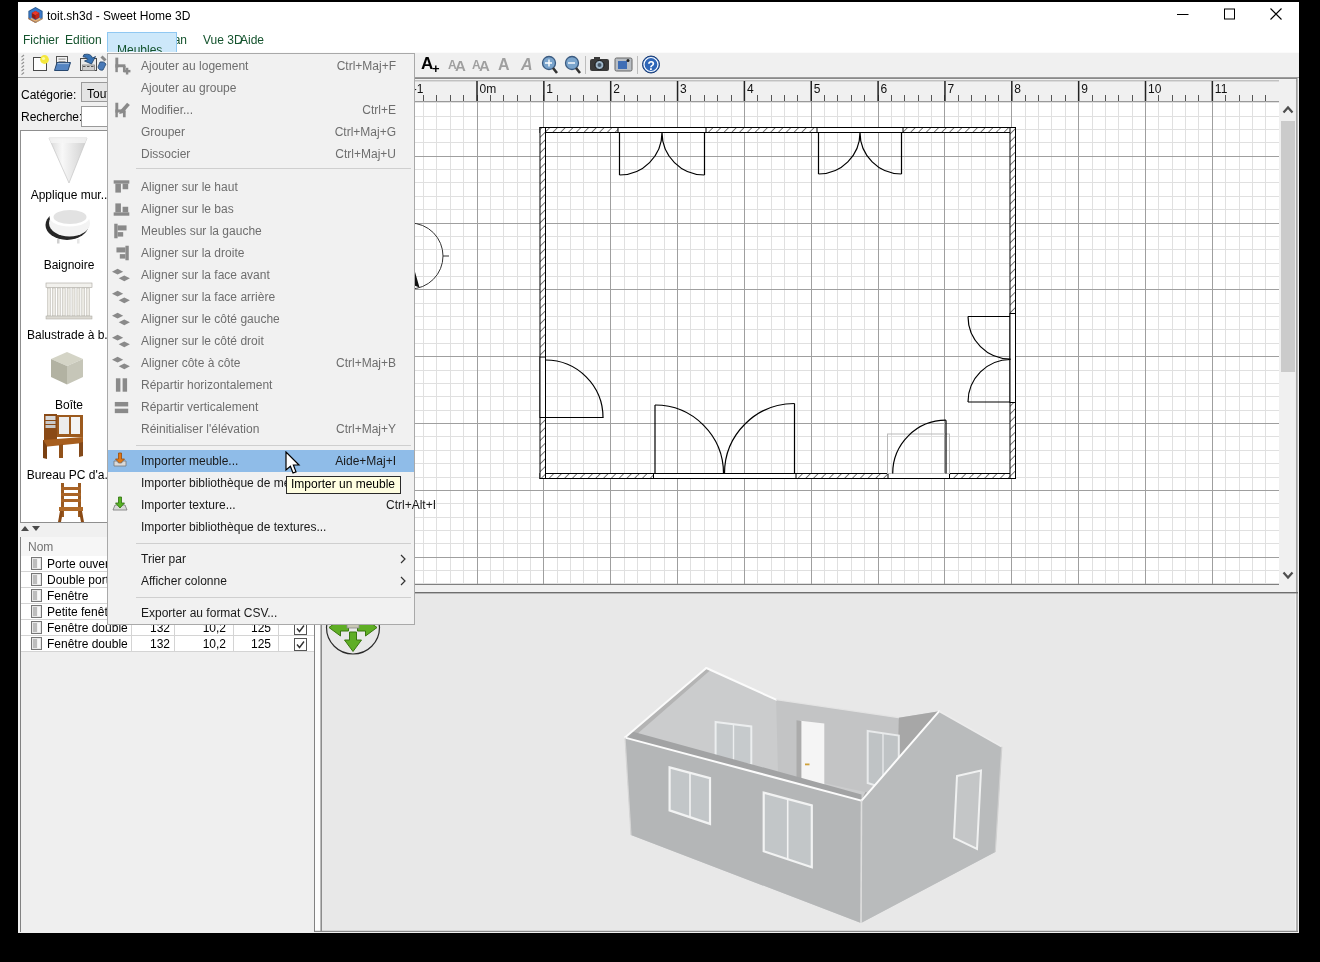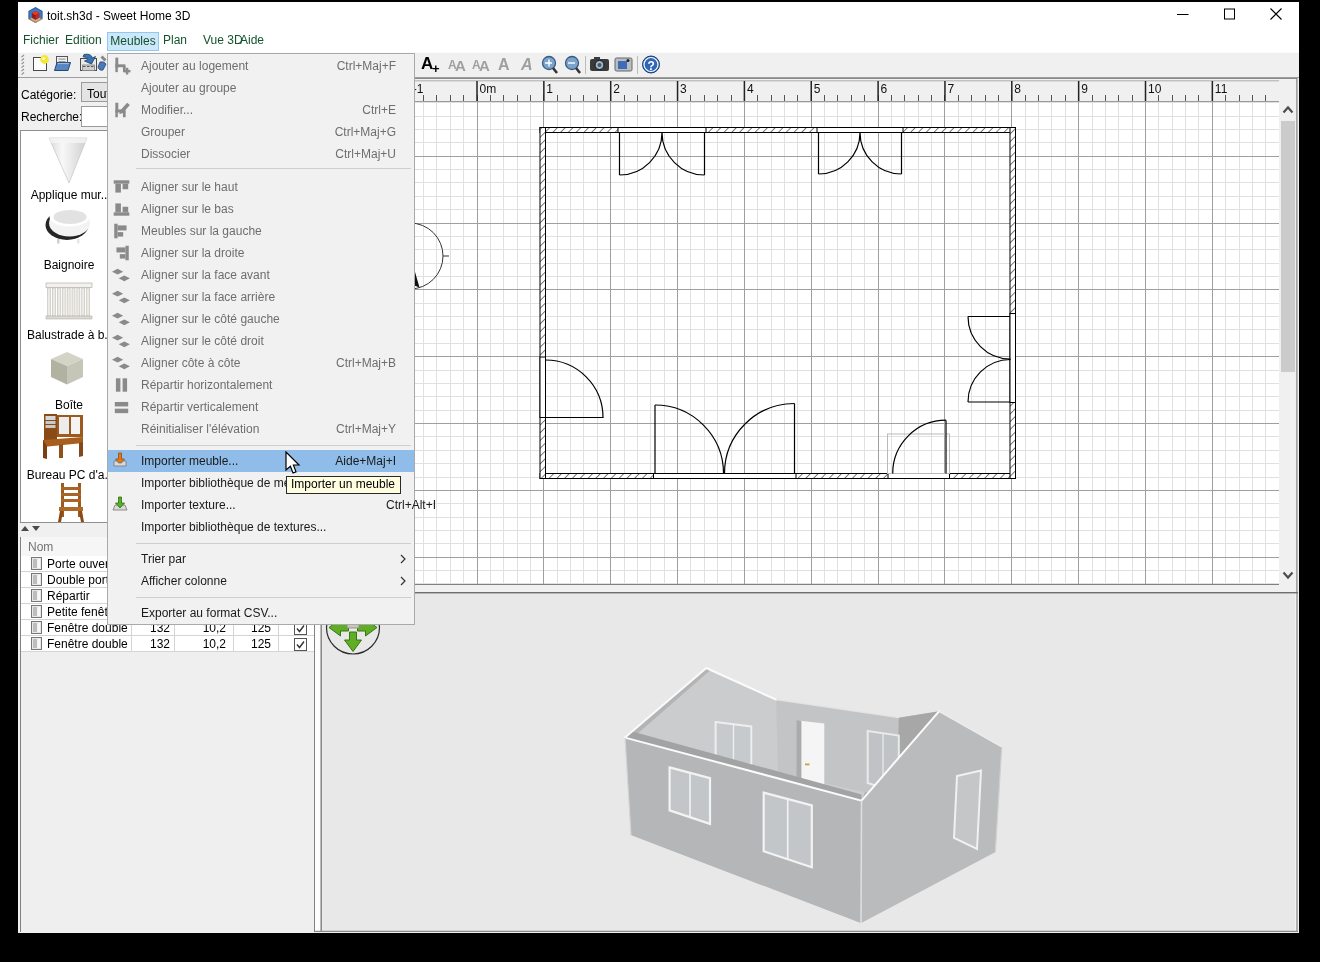--- a/index.html
+++ b/index.html
@@ -33,21 +33,21 @@
 <line x1="17" y1="12.5" x2="28.5" y2="12.5" stroke="#000" stroke-width="1"></line>
 <rect x="64.5" y="7" width="10" height="10" fill="none" stroke="#000" stroke-width="1"></rect>
 <path d="M110.5 6.5 L121.5 17.5 M121.5 6.5 L110.5 17.5" stroke="#000" stroke-width="1.1" fill="none"></path>
 </svg>
 <div class="abs" style="left:18px;top:28px;width:1281px;height:25px;background:#fff;">
 <div class="mi" style="left:5px;padding:0;">Fichier</div>
 <div class="mi" style="left:47px;padding:0;">Edition</div>
 <div class="mi" style="left:145px;padding:0;">Plan</div>
 <div class="mi" style="left:185px;padding:0;">Vue 3D</div>
 <div class="mi" style="left:222px;padding:0;">Aide</div>
-<div class="mi" style="left:89px;width:50px;text-align:center;padding:0;background:#cde8fa;border:1px solid #90c8f2;height:17px;line-height:17px;top:4px;">Meubles</div>
+<div class="mi" style="left:89px;width:50px;padding:9px;background:#cde8fa;border:1px solid #90c8f2;height:17px;line-height:17px;top:4px;">Meubles</div>
 </div>
 <div class="abs" style="left:18px;top:52px;width:1281px;height:26px;background:#f0f0f0;border-top:1px solid #fbfbfb;border-bottom:1px solid #9d9d9d;box-sizing:border-box;"></div>
 <svg class="abs" style="left:18px;top:52px" width="660" height="26" viewBox="0 0 660 26">
 <g stroke="#8f8f8f" stroke-width="1.1">
       <line x1="3.5" y1="5.2" x2="6" y2="3.0"></line>
       <line x1="3.5" y1="8.7" x2="6" y2="6.5"></line>
       <line x1="3.5" y1="12.2" x2="6" y2="10.0"></line>
       <line x1="3.5" y1="15.7" x2="6" y2="13.5"></line>
       <line x1="3.5" y1="19.2" x2="6" y2="17.0"></line>
       <line x1="3.5" y1="22.7" x2="6" y2="20.5"></line>
@@ -211,21 +211,21 @@
 <div class="abs" style="left:0;top:51px;width:296px;height:16px;background:#fff;border-bottom:1px solid #d4d4d4;box-sizing:border-box;"></div>
 <div class="abs" style="left:110px;top:51px;width:1px;height:16px;background:#d4d4d4;"></div>
 <div class="abs" style="left:153px;top:51px;width:1px;height:16px;background:#d4d4d4;"></div>
 <div class="abs" style="left:212px;top:51px;width:1px;height:16px;background:#d4d4d4;"></div>
 <div class="abs" style="left:257px;top:51px;width:1px;height:16px;background:#d4d4d4;"></div>
 <svg class="abs" style="left:10px;top:52px" width="11" height="13" viewBox="0 0 11 13">
       <rect x="0.5" y="0.5" width="10" height="12" fill="#e8e8e8" stroke="#777"></rect>
       <rect x="2" y="2" width="4" height="9" fill="#bdbdbd"></rect>
       <rect x="6.5" y="2" width="2.5" height="9" fill="#f8f8f8"></rect>
     </svg>
-<div class="trow" style="left:26px;top:52px;">Répartir</div>
+<div class="trow" style="left:26px;top:52px;">Fenêtre</div>
 <div class="trow" style="left:110px;top:52px;width:39px;text-align:right;">99</div>
 <div class="trow" style="left:153px;top:52px;width:52px;text-align:right;">8,2</div>
 <div class="trow" style="left:212px;top:52px;width:38px;text-align:right;">123</div>
 <svg class="abs" style="left:273px;top:53px" width="13" height="13" viewBox="0 0 13 13">
       <rect x="0.5" y="0.5" width="12" height="12" fill="#fff" stroke="#555"></rect>
       <path d="M3 6.5 L5.5 9.5 L10 3.5" stroke="#333" stroke-width="1.4" fill="none"></path>
     </svg>
 <div class="abs" style="left:0;top:67px;width:296px;height:16px;background:#fff;border-bottom:1px solid #d4d4d4;box-sizing:border-box;"></div>
 <div class="abs" style="left:110px;top:67px;width:1px;height:16px;background:#d4d4d4;"></div>
 <div class="abs" style="left:153px;top:67px;width:1px;height:16px;background:#d4d4d4;"></div>

